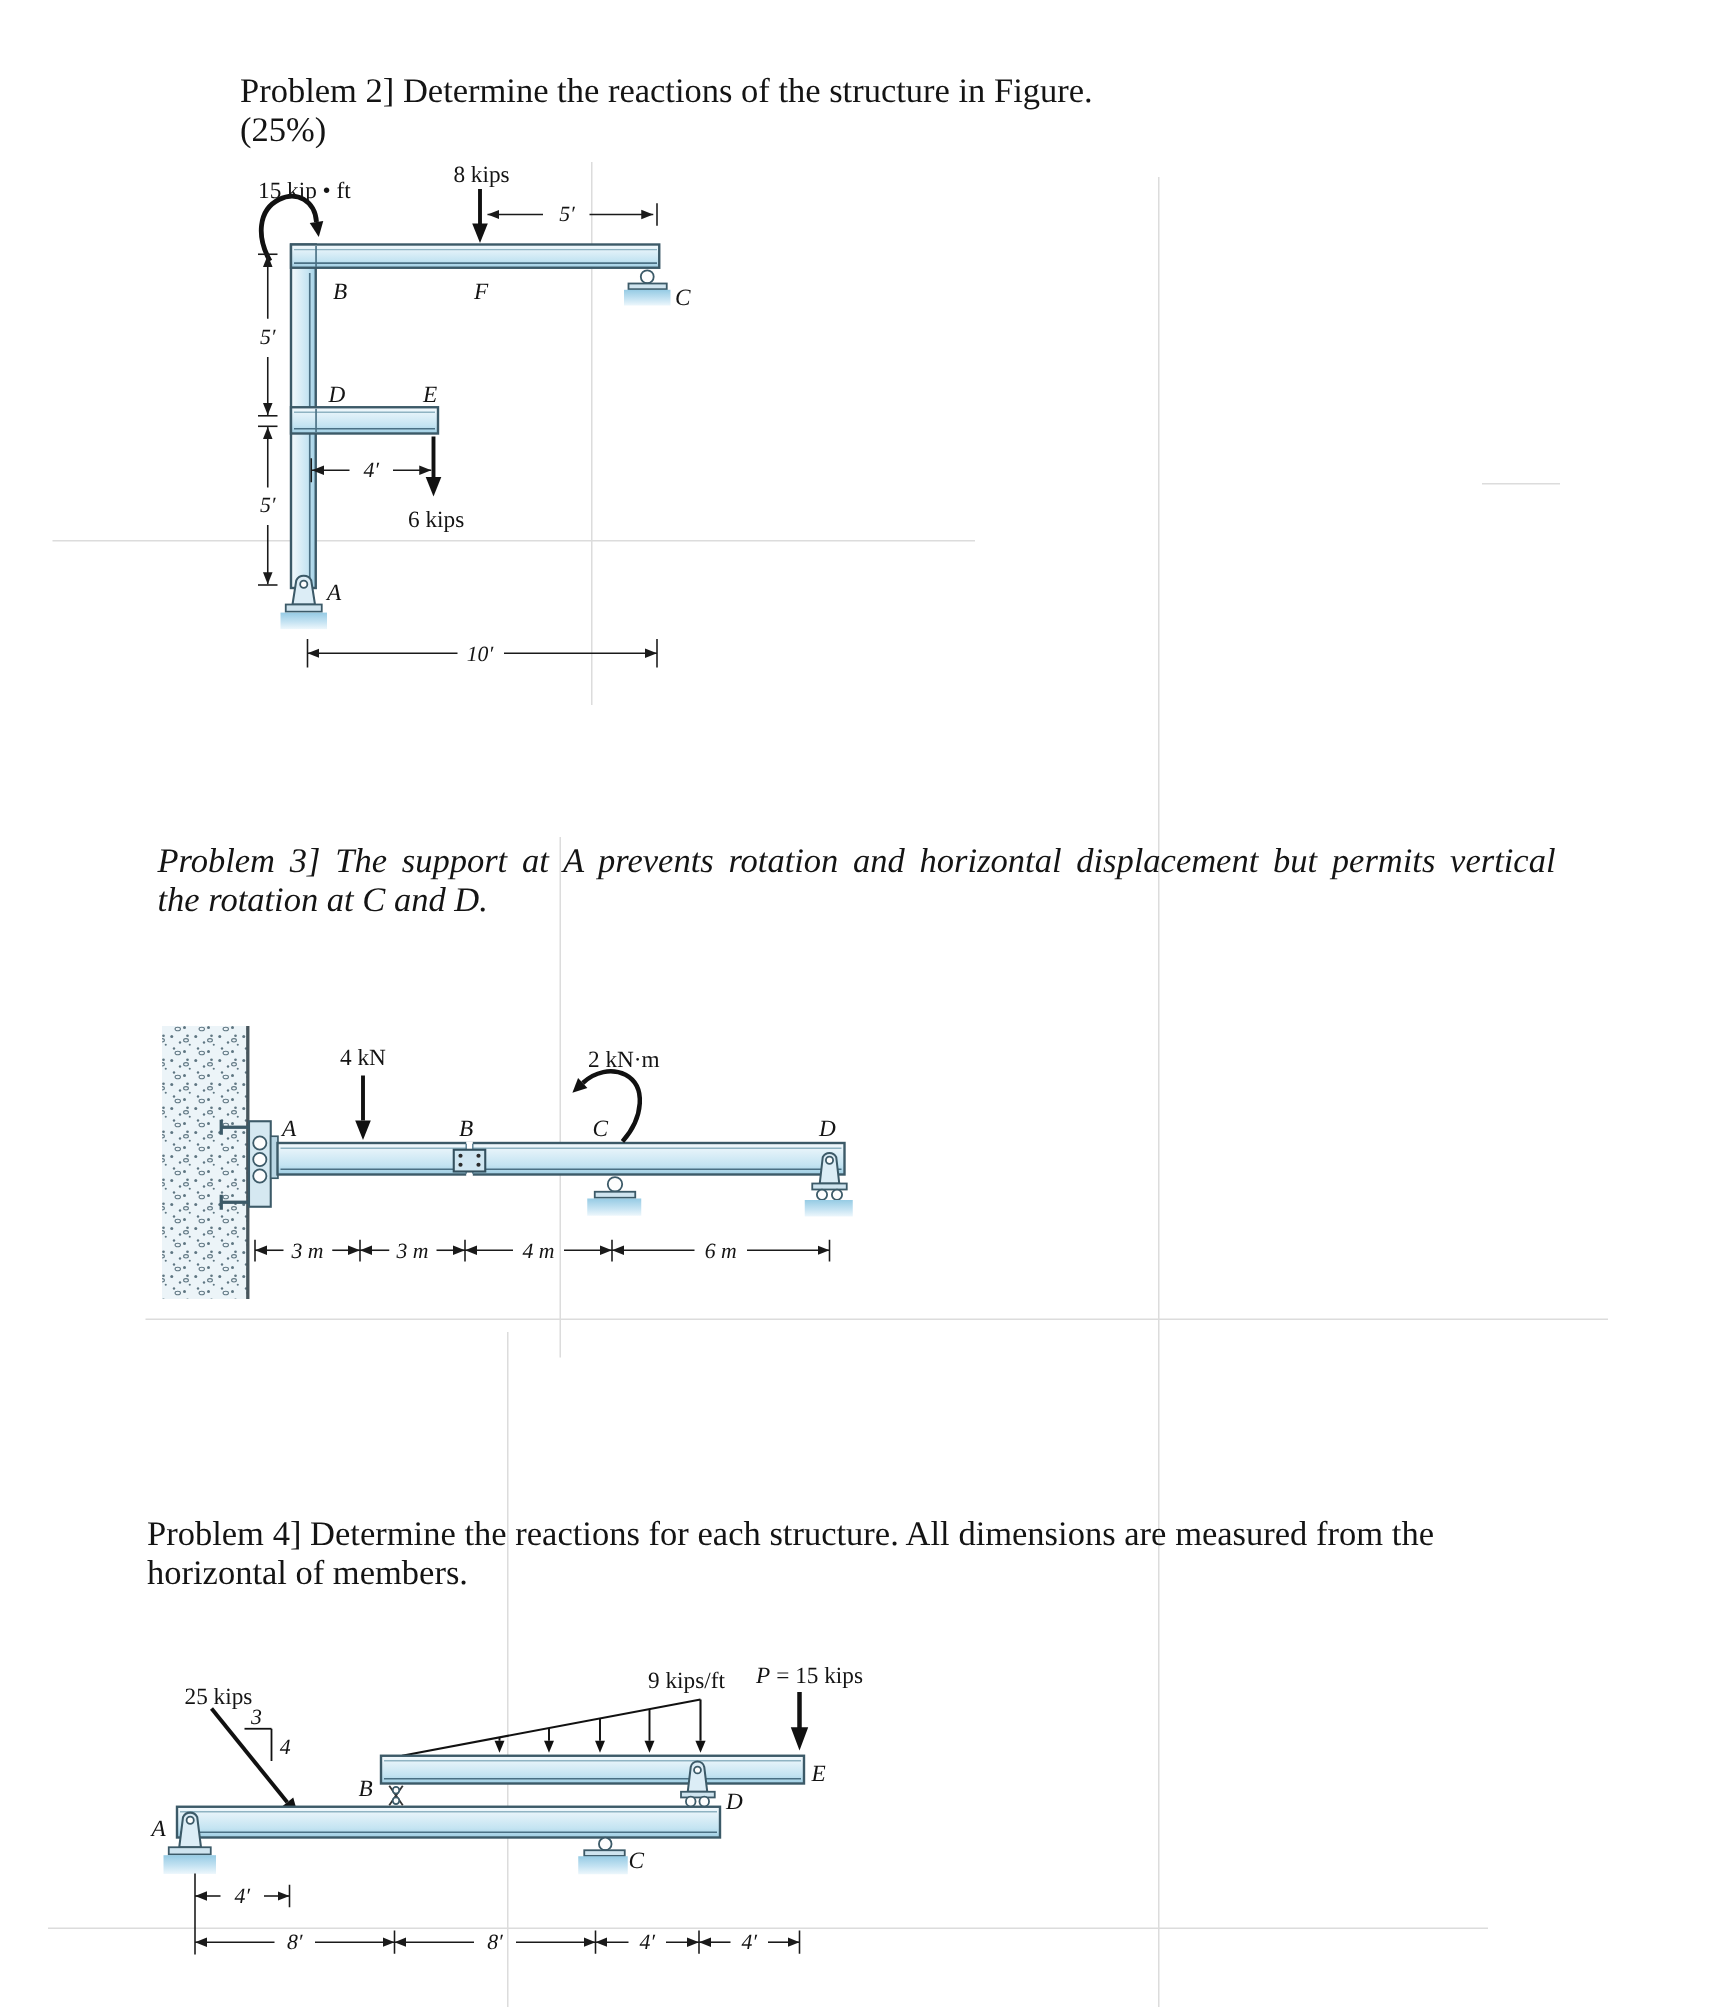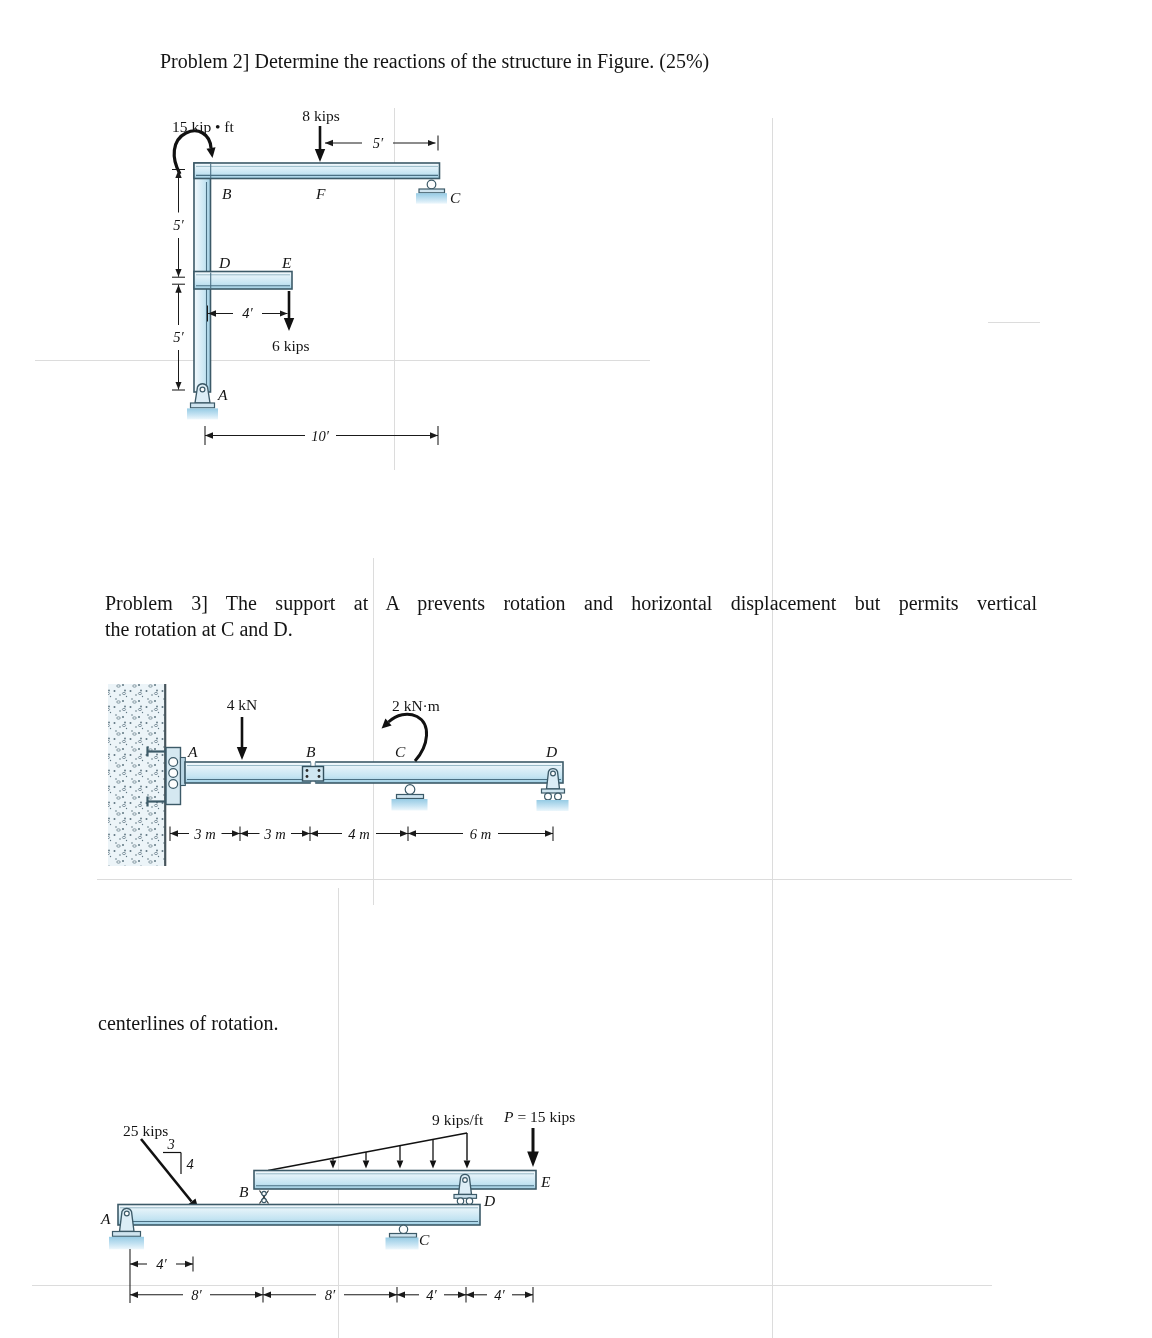--- a/index.html
+++ b/index.html
@@ -1,19 +1,19 @@
 <!DOCTYPE html>
 <html><head>
 <meta charset="utf-8">
 <style>
   html,body{margin:0;padding:0;background:#fff;}
   .canvas{position:relative;width:1152px;height:1338px;background:#ffffff;overflow:hidden;
           font-family:"Liberation Serif",serif;color:#141414;}
   .gridline{position:absolute;background:#dcdcdc;}
-  .para{position:absolute;font-size:20px;line-height:26px;color:#141414;}
+  .para{position:absolute;font-size:23px;line-height:26px;color:#141414;}
   .jline{text-align:justify;text-align-last:justify;}
   .figsvg{position:absolute;left:0;top:0;z-index:2;}
   text{fill:#141414;}
   .lbl{font:italic 15.5px "Liberation Serif",serif;}
   .ld {font:15.5px "Liberation Serif",serif;}
   .dm {font:italic 14.5px "Liberation Serif",serif;}
   .beam{fill:url(#bH);stroke:#3c5a68;stroke-width:1.6;}
   .beamv{fill:url(#bV);stroke:#3c5a68;stroke-width:1.6;}
   .bl1{stroke:#8fb3c2;stroke-width:0.9;fill:none;}
   .bl2{stroke:#4a7084;stroke-width:1.1;fill:none;}
@@ -35,27 +35,28 @@
   <div class="gridline" style="left:373px;top:558px;width:1px;height:347px;"></div>
   <div class="gridline" style="left:338px;top:888px;width:1px;height:450px;"></div>
   <div class="gridline" style="left:772px;top:118px;width:1px;height:1220px;"></div>
   <div class="gridline" style="left:35px;top:360px;width:615px;height:1px;"></div>
   <div class="gridline" style="left:988px;top:322px;width:52px;height:1px;"></div>
   <div class="gridline" style="left:97px;top:879px;width:975px;height:1px;"></div>
   <div class="gridline" style="left:32px;top:1285px;width:960px;height:1px;"></div>
 
   <div class="para" style="left:160px;top:48px;width:600px;">Problem 2] Determine the reactions of the structure in Figure. (25%)</div>
 
-  <div class="para" style="left:105px;top:590px;width:932px;">
+  <div class="para" style="left:105px;top:561px;width:932px;font-style:italic;">
     <div class="jline">Problem 3] The support at A prevents rotation and horizontal displacement but permits vertical</div>
     <div>the rotation at C and D.</div>
   </div>
 
   <div class="para" style="left:98px;top:1010px;width:858px;">
-    <div>centerlines of rotation.</div>
+    <div class="jline">Problem 4] Determine the reactions for each structure. All dimensions are measured from the</div>
+    <div>horizontal of members.</div>
   </div>
 
   <svg class="figsvg" width="1152" height="1338" viewBox="0 0 1152 1338">
     <defs>
       <linearGradient id="bH" x1="0" y1="0" x2="0" y2="1">
         <stop offset="0" stop-color="#f4fafd"></stop>
           <stop offset="0.3" stop-color="#dff0f8"></stop>
         <stop offset="0.7" stop-color="#c4e4f2"></stop>
           <stop offset="1" stop-color="#9ecde2"></stop>
       </linearGradient>

